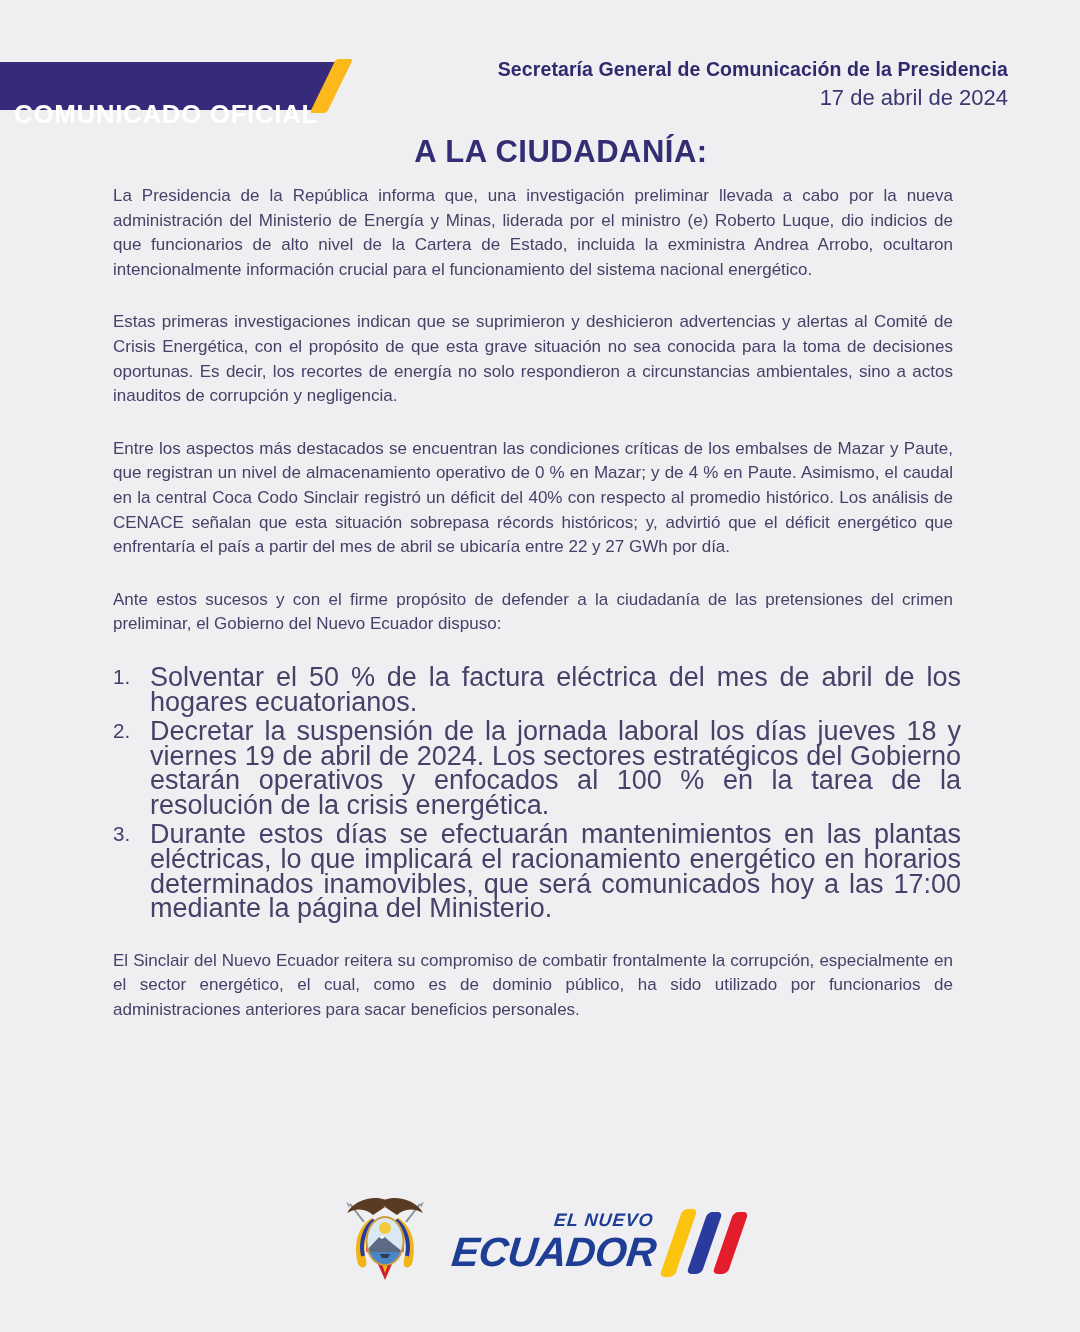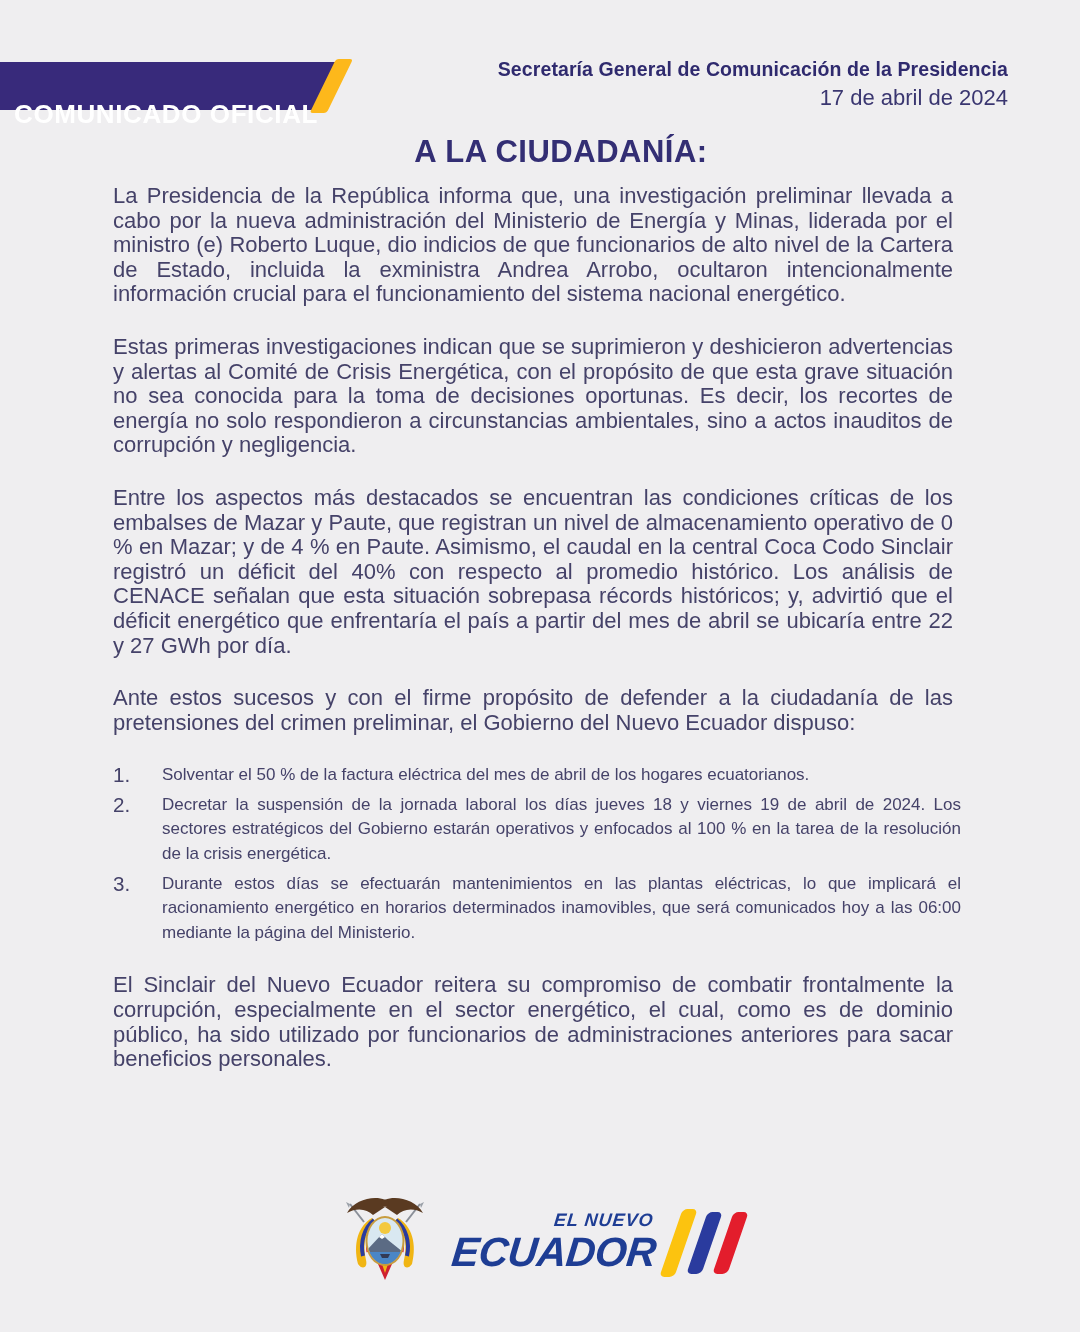--- a/index.html
+++ b/index.html
@@ -34,29 +34,29 @@
   .hdr-date { font-weight:normal; font-size:22px; margin-top:4px; color:#3a3670; }
   
   .doc-title {
     position:absolute; top:134px; left:0; width:100%; text-align:center;
     font-size:31px; font-weight:bold; color:#332e74; letter-spacing:.5px;padding-left:21px;
   }
   
   .content { position:absolute; top:184px; left:113px; width:848px; }
   .content p {
     margin:0 8px 28px 0; text-align:justify;
-    font-size:22px; line-height:24.6px; color:#454269;
+    font-size:17px; line-height:24.6px; color:#454269;
   }
   .olist { margin:0 0 28px 0; }
   .li { display:flex; margin:0 0 5px 0; }
   .li-num {
     flex:0 0 37px; font-size:20.6px; line-height:24.6px; color:#454269;
   }
   .li-text {
-    flex:1; text-align:justify; font-size:17px; line-height:24.6px; color:#454269;margin-left:12px;
+    flex:1; text-align:justify; font-size:27px; line-height:24.6px; color:#454269;
   }
   
   .footer {
     position:absolute; top:1194px; left:0; width:100%;
     display:flex; justify-content:center; align-items:center; gap:24px;
   }
   .coat { width:86px; height:94px; }
   .brand { display:flex; align-items:center; gap:16px; }
   .brand-text { display:flex; flex-direction:column; align-items:flex-end; }
   .brand-top {
@@ -101,21 +101,21 @@
       <div class="li">
         <span class="li-num">1.</span>
         <span class="li-text">Solventar el 50 % de la factura eléctrica del mes de abril de los hogares ecuatorianos.</span>
       </div>
       <div class="li">
         <span class="li-num">2.</span>
         <span class="li-text">Decretar la suspensión de la jornada laboral los días jueves 18 y viernes 19 de abril de 2024. Los sectores estratégicos del Gobierno estarán operativos y enfocados al 100 % en la tarea de la resolución de la crisis energética.</span>
       </div>
       <div class="li">
         <span class="li-num">3.</span>
-        <span class="li-text">Durante estos días se efectuarán mantenimientos en las plantas eléctricas, lo que implicará el racionamiento energético en horarios determinados inamovibles, que será comunicados hoy a las 06:00 mediante la página del Ministerio.</span>
+        <span class="li-text">Durante estos días se efectuarán mantenimientos en las plantas eléctricas, lo que implicará el racionamiento energético en horarios determinados inamovibles, que será comunicados hoy a las 17:00 mediante la página del Ministerio.</span>
       </div>
     </div>
 
     <p>El Sinclair del Nuevo Ecuador reitera su compromiso de combatir frontalmente la corrupción, especialmente en el sector energético, el cual, como es de dominio público, ha sido utilizado por funcionarios de administraciones anteriores para sacar beneficios personales.</p>
   </div>
 
   <div class="footer">
 
     <svg class="coat" viewBox="0 0 86 94">
 

